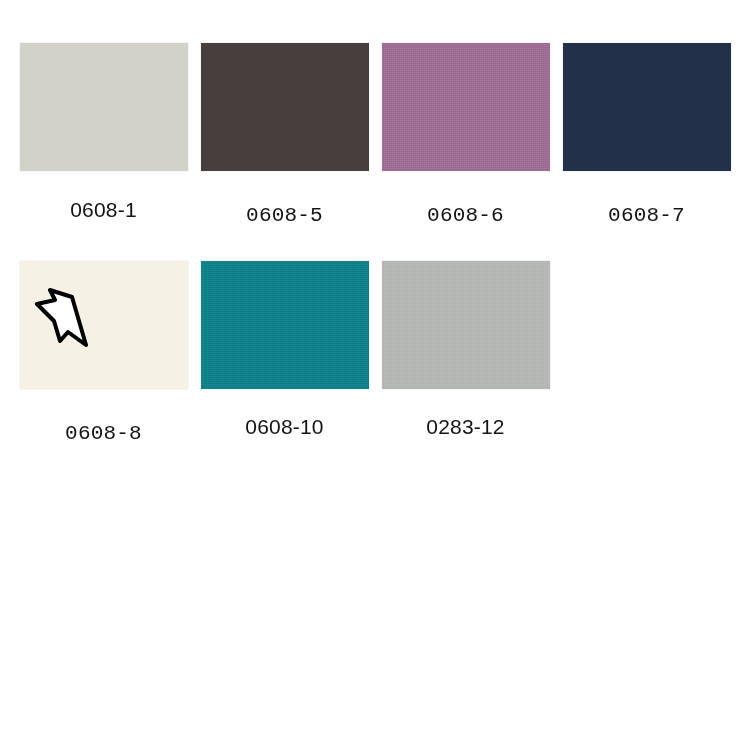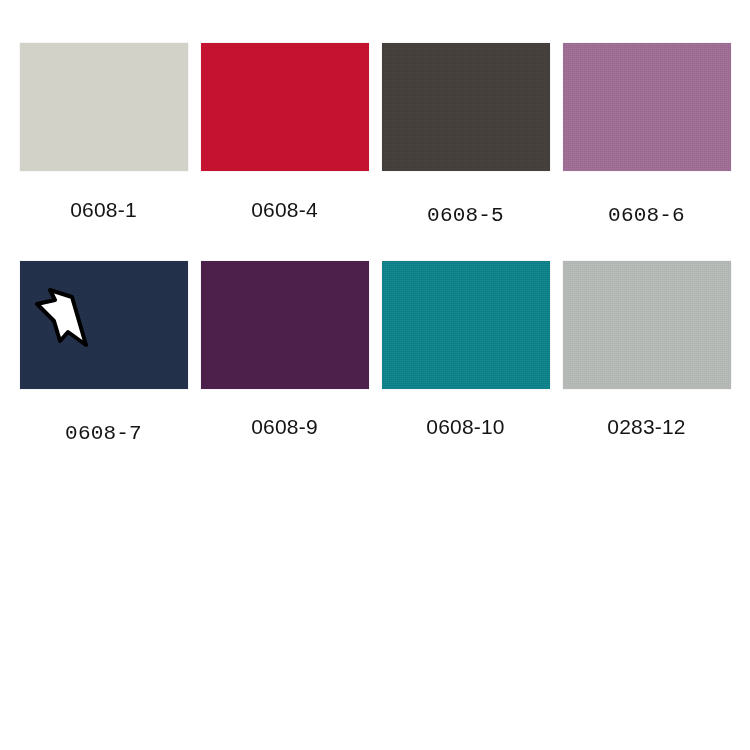--- a/index.html
+++ b/index.html
@@ -105,49 +105,43 @@
 
 <div id="swatch-board">
 
   <div class="swatch-grid">
       <div class="swatch-cell row-1">
         <div class="swatch-chip-wrap">
           <div class="swatch-chip" style="background: rgb(211, 210, 201);"></div>
         </div>
         <div class="swatch-label">0608-1</div>
       </div>
-      <div class="swatch-cell row-1">
-        <div class="swatch-chip-wrap">
-          <div class="swatch-chip" style="background: rgb(196, 17, 47);"></div>
-        </div>
-        <div class="swatch-label">0608-4</div>
-      </div>
       <div class="swatch-cell row-2">
         <div class="swatch-chip-wrap">
           <div class="swatch-chip" style="background: rgb(69, 63, 60);"></div>
         </div>
         <div class="swatch-label">0608-5</div>
       </div>
       <div class="swatch-cell row-2">
         <div class="swatch-chip-wrap">
           <div class="swatch-chip" style="background: rgb(158, 109, 147);"></div>
         </div>
         <div class="swatch-label">0608-6</div>
       </div>
       <div class="swatch-cell row-2">
         <div class="swatch-chip-wrap">
           <div class="swatch-chip" style="background: rgb(34, 48, 74);"></div>
         </div>
         <div class="swatch-label">0608-7</div>
       </div>
-      <div class="swatch-cell row-3">
+      <div class="swatch-cell row-2">
         <div class="swatch-chip-wrap">
-          <div class="swatch-chip" style="background: rgb(76, 31, 75);"></div>
+          <div class="swatch-chip" style="background: rgb(245, 241, 228);"></div>
         </div>
-        <div class="swatch-label">0608-9</div>
+        <div class="swatch-label">0608-8</div>
       </div>
       <div class="swatch-cell row-3">
         <div class="swatch-chip-wrap">
           <div class="swatch-chip" style="background: rgb(15, 129, 137);"></div>
         </div>
         <div class="swatch-label">0608-10</div>
       </div>
       <div class="swatch-cell row-3">
         <div class="swatch-chip-wrap">
           <div class="swatch-chip" style="background: rgb(180, 184, 180);"></div>

